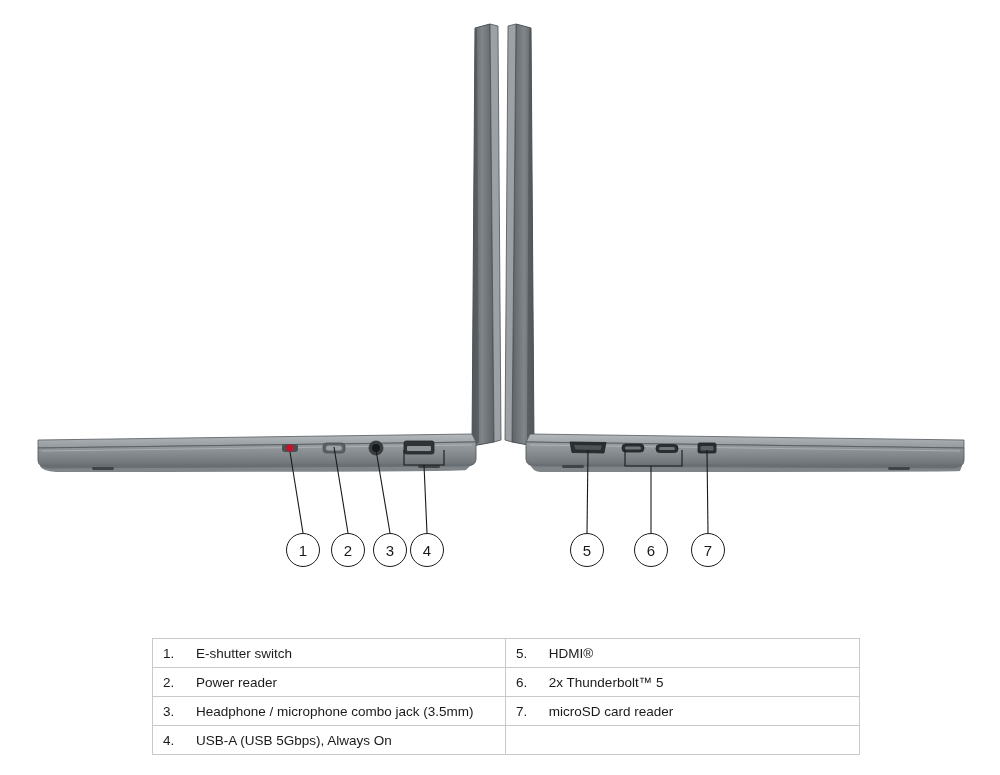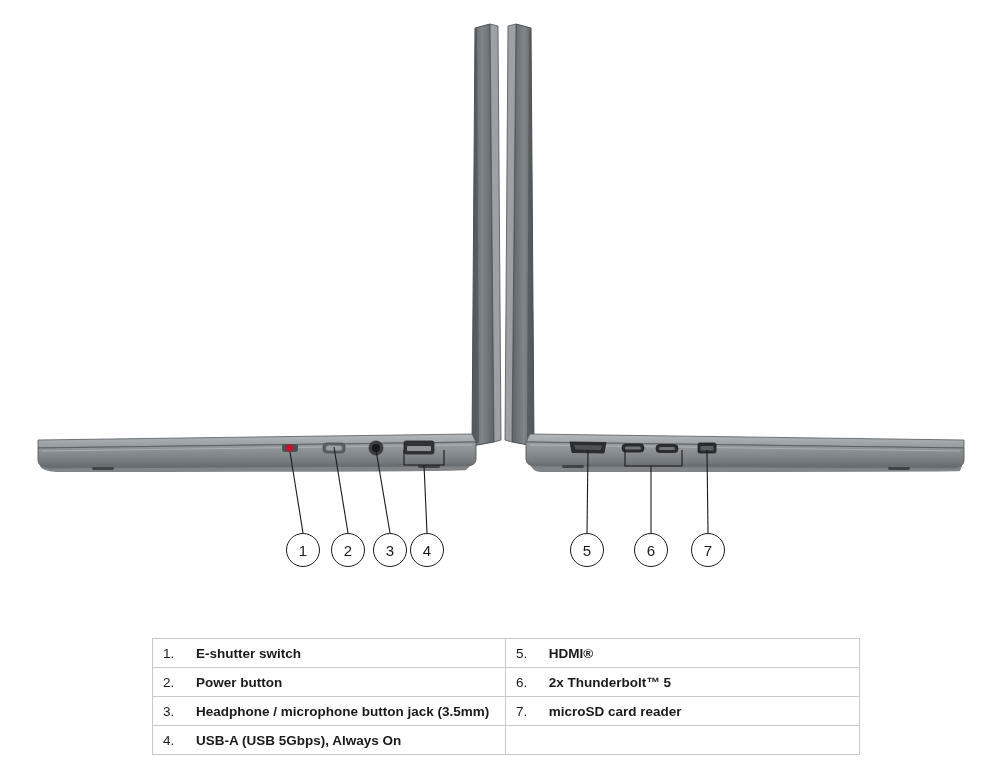--- a/index.html
+++ b/index.html
@@ -62,21 +62,20 @@
   td.num {
     width: 26px;
     padding-left: 10px;
     padding-right: 0;
     border-right: none !important;
     white-space: nowrap;
   }
   td.lab {
     border-left: none !important;
     padding-left: 8px;
-    font-weight: bold;
   }
   td.col-a-num { width: 24px; }
   td.col-a-lab { width: 330px; }
   td.col-b-num { width: 24px; }
   td.col-b-lab { width: 330px; }
   td.empty { border-left: 1px solid #c9c9c9 !important; }
 </style>
 </head>
 <body>
 
@@ -244,27 +243,27 @@
 <table id="legend">
   <tbody>
     <tr>
       <td class="num col-a-num">1.</td>
       <td class="lab col-a-lab">E-shutter switch</td>
       <td class="num col-b-num">5.</td>
       <td class="lab col-b-lab">HDMI®</td>
     </tr>
     <tr>
       <td class="num col-a-num">2.</td>
-      <td class="lab col-a-lab">Power button</td>
+      <td class="lab col-a-lab">Power reader</td>
       <td class="num col-b-num">6.</td>
       <td class="lab col-b-lab">2x Thunderbolt™ 5</td>
     </tr>
     <tr>
       <td class="num col-a-num">3.</td>
-      <td class="lab col-a-lab">Headphone / microphone button jack (3.5mm)</td>
+      <td class="lab col-a-lab">Headphone / microphone combo jack (3.5mm)</td>
       <td class="num col-b-num">7.</td>
       <td class="lab col-b-lab">microSD card reader</td>
     </tr>
     <tr>
       <td class="num col-a-num">4.</td>
       <td class="lab col-a-lab">USB-A (USB 5Gbps), Always On</td>
       <td class="empty" colspan="2"></td>
     </tr>
   </tbody>
 </table>

